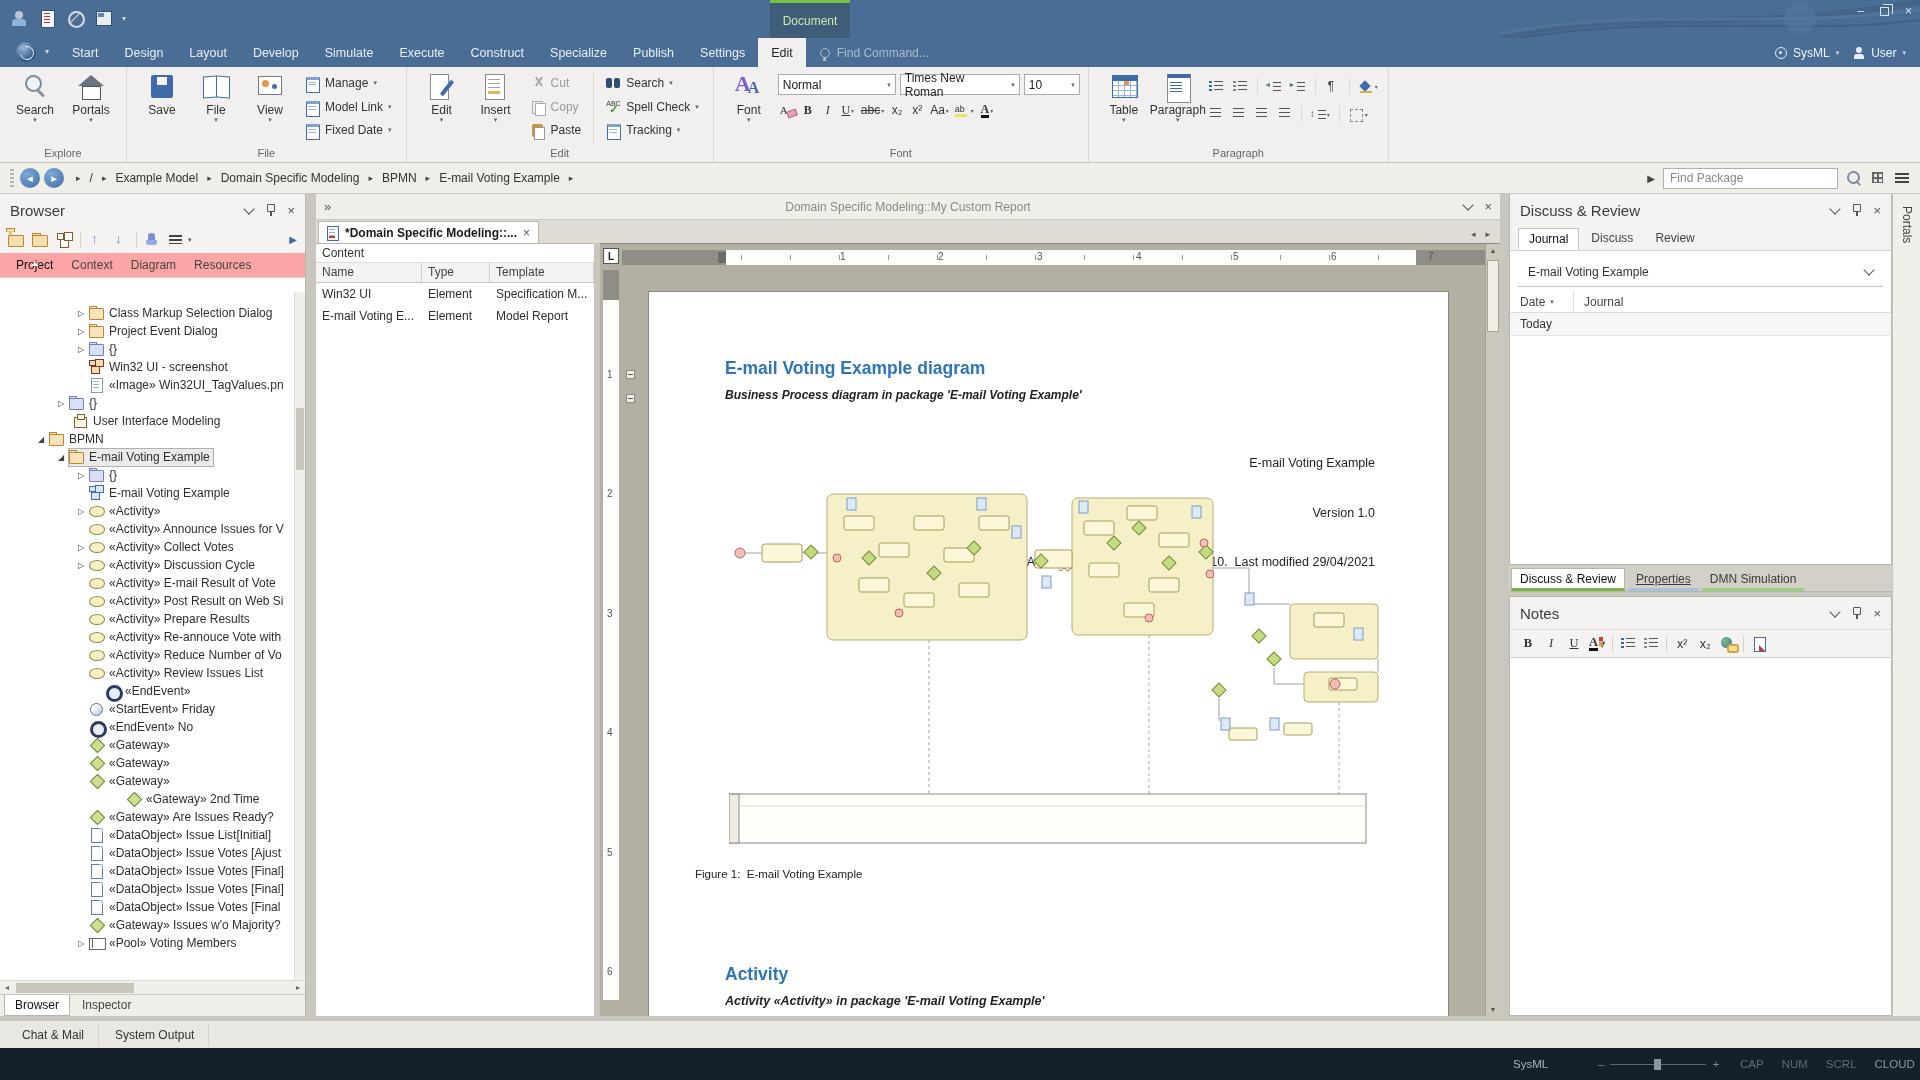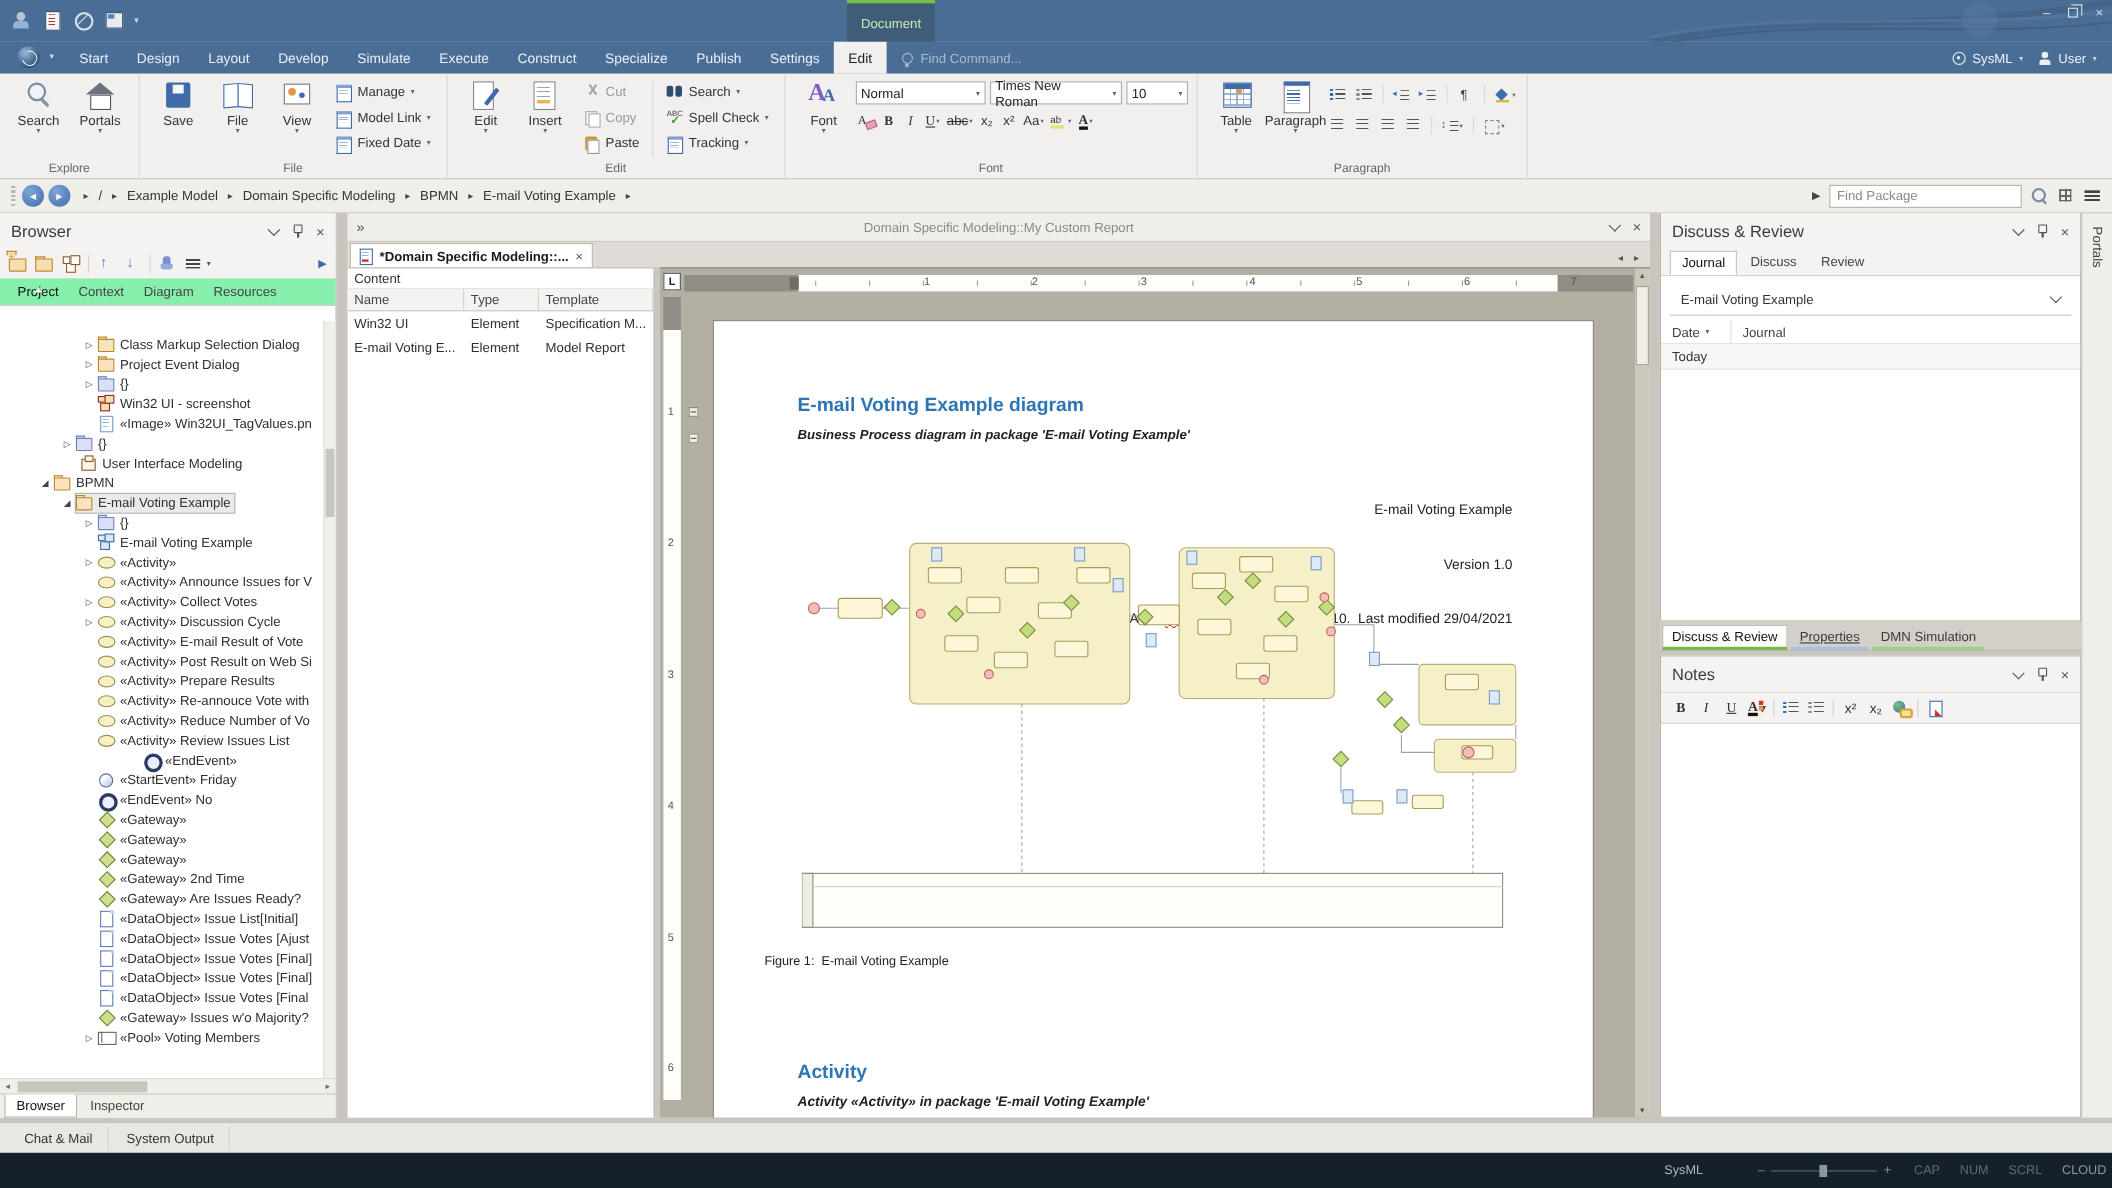--- a/index.html
+++ b/index.html
@@ -191,21 +191,21 @@
   .bt-folder:after{content:"";position:absolute;left:0;top:3px;width:14px;height:10px;background:#f6dfae;border:1px solid #b9852f;border-radius:1px;}
   .bt-star:before{content:"✳";position:absolute;left:-2px;top:-4px;font-size:8px;color:#caa12f;z-index:2;}
   .bt-diagram:before{content:"";position:absolute;left:1px;top:1px;width:5px;height:5px;background:#fff;border:1px solid #8a5a2a;box-shadow:8px 0 0 #fff,8px 0 0 1px #8a5a2a,4px 7px 0 #fff,4px 7px 0 1px #8a5a2a;}
   .bt-up:before{content:"↑";position:absolute;left:3px;top:-1px;font-size:13px;font-weight:bold;color:#5b79c9;}
   .bt-down:before{content:"↓";position:absolute;left:3px;top:-1px;font-size:13px;font-weight:bold;color:#5b79c9;}
   .bt-hand:before{content:"";position:absolute;left:4px;top:1px;width:7px;height:9px;border-radius:3px 3px 0 0;background:#7b8fd4;}
   .bt-hand:after{content:"";position:absolute;left:2px;top:8px;width:11px;height:5px;border-radius:0 0 3px 3px;background:#98a8e0;}
   .bt-burger:before{content:"";position:absolute;left:1px;top:3px;width:13px;height:9px;background:repeating-linear-gradient(#444 0 2px,transparent 2px 4px);}
   .bt-caret{font-size:7px;color:#555;margin-left:-4px;}
   .bt-play{margin-left:auto;color:#3f6ba8;font-size:10px;}
-  .btabs { height:25px; display:flex; gap:2px; padding:2px 8px 16px; background:#86efac; border-bottom:1px solid #d5d2ca; }
+  .btabs { height:25px; display:flex; gap:2px; padding:2px 8px 16px; background:#fca5a5; border-bottom:1px solid #d5d2ca; }
   .btab { padding:3px 8px 2px; font-size:12px; color:#444; position:relative; }
   .btab.active { color:#111; }
   .btab.active:after{content:"";position:absolute;left:50%;bottom:-5px;margin-left:-4px;border-left:4px solid transparent;border-right:4px solid transparent;border-bottom:4px solid #fff; }
   .tree { position:absolute; left:0; top:98px; right:11px; bottom:36px; overflow:hidden; padding-top:12px; }
   .trow { height:18px; display:flex; align-items:center; white-space:nowrap; font-size:12px; color:#2e2e2e; }
   .trow .exp { width:16px; flex:none; font-size:8px; color:#444; text-align:center; font-family:"DejaVu Sans",sans-serif; }
   .rowbox { display:flex; align-items:center; padding:0 3px 0 0; height:17px; }
   .trow.sel .rowbox { background:#eaeaea; outline:1px solid #b0b0b0; }
   .ti { width:16px; height:14px; position:relative; flex:none; margin-right:4px; }
   .ti-folder:before{content:"";position:absolute;left:0;top:0;width:6px;height:3px;background:#f8e3bd;border:1px solid #b9852f;border-bottom:none;}
@@ -822,21 +822,21 @@
               <span>«Activity» Reduce Number of Vo</span>
             </span>
           </div>
           <div class="trow" style="padding-left: 73px;">
             <span class="exp"></span>
             <span class="rowbox">
               <span class="ti ti-activity"></span>
               <span>«Activity» Review Issues List</span>
             </span>
           </div>
-          <div class="trow" style="padding-left: 114px;">
+          <div class="trow" style="padding-left: 89px;">
             <span class="exp"></span>
             <span class="rowbox">
               <span class="ti ti-end-event"></span>
               <span>«EndEvent»</span>
             </span>
           </div>
           <div class="trow" style="padding-left: 73px;">
             <span class="exp"></span>
             <span class="rowbox">
               <span class="ti ti-start-event"></span>
@@ -864,21 +864,21 @@
               <span>«Gateway»</span>
             </span>
           </div>
           <div class="trow" style="padding-left: 73px;">
             <span class="exp"></span>
             <span class="rowbox">
               <span class="ti ti-gateway"></span>
               <span>«Gateway»</span>
             </span>
           </div>
-          <div class="trow" style="padding-left: 73px;">
+          <div class="trow" style="padding-left: 73px; margin-left: 37px;">
             <span class="exp"></span>
             <span class="rowbox">
               <span class="ti ti-gateway"></span>
               <span>«Gateway» 2nd Time</span>
             </span>
           </div>
           <div class="trow" style="padding-left: 73px;">
             <span class="exp"></span>
             <span class="rowbox">
               <span class="ti ti-gateway"></span>

